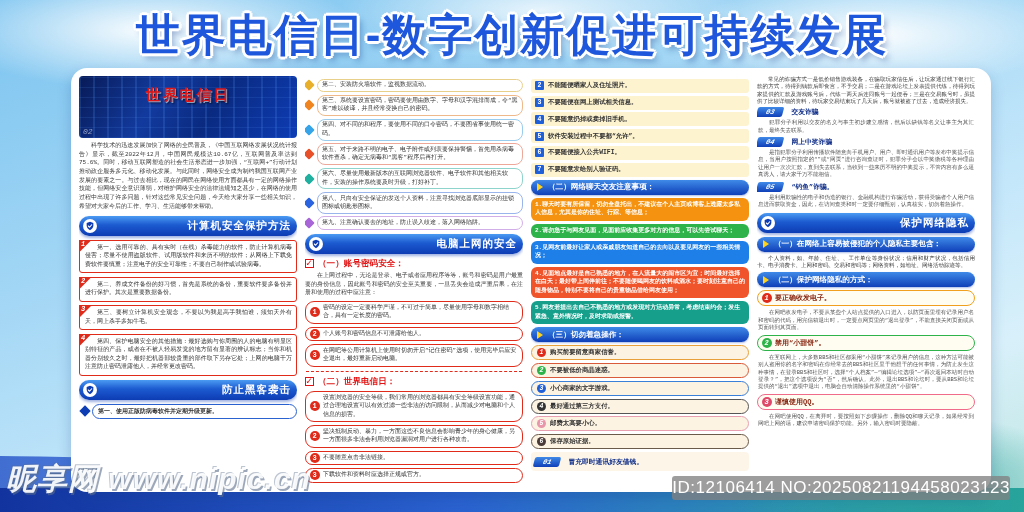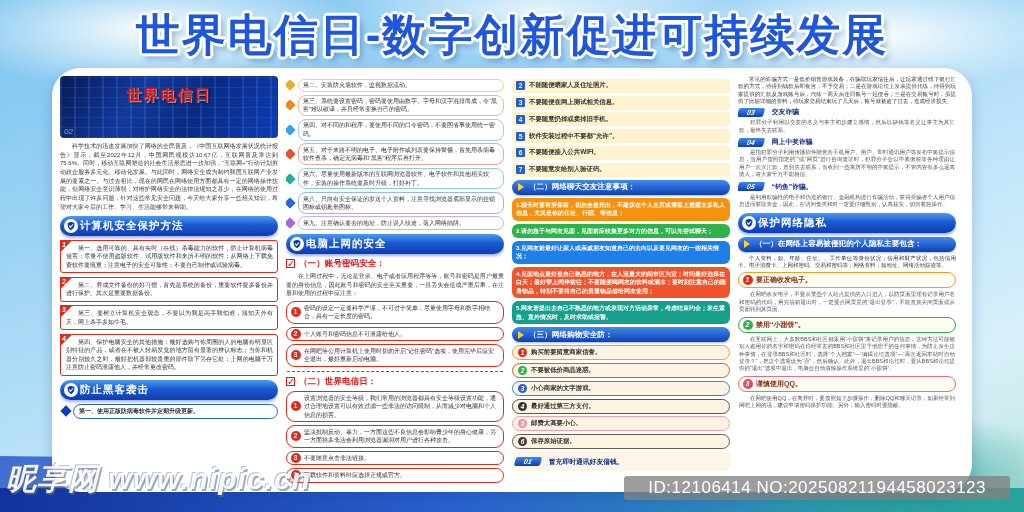--- a/index.html
+++ b/index.html
@@ -21,43 +21,43 @@
     background:radial-gradient(closest-side,rgba(42,164,154,.8),rgba(42,164,154,0)); }
 
   .main-title {
     position:absolute; left:0; top:6px; width:100%; text-align:center;
     font-size:44px; font-weight:900; letter-spacing:2px; color:#1e56dc;
     text-shadow:-2px -2px 0 #fff,2px -2px 0 #fff,-2px 2px 0 #fff,2px 2px 0 #fff,
                  0 -3px 0 #fff,0 3px 0 #fff,-3px 0 0 #fff,3px 0 0 #fff,4px 5px 6px rgba(20,60,140,.45);
   }
 
   .panel {
-    position:absolute; left:52px; top:68px; width:920px; height:424px;
-    background:#fff; border-radius:28px; box-shadow:0 6px 14px rgba(20,60,140,.25);
-    padding:8px; display:flex; gap:8px;
+    position:absolute; left:71px; top:68px; width:920px; height:424px;
+    background:#fff; border-radius:16px; box-shadow:0 6px 14px rgba(20,60,140,.25);
+    padding:8px; display:flex; gap:8px;font-family:Liberation Mono, monospace;
   }
   .col { width:218px; flex:none; overflow:hidden; }
 
   .hero {
     position:relative; height:62px; border-radius:4px; overflow:hidden; margin-bottom:4px;
     background:linear-gradient(120deg,#081a56 0%,#123a9e 35%,#0a2a80 60%,#0d3cb4 100%);
   }
   .hero:before { content:""; position:absolute; inset:0;
     background:repeating-linear-gradient(90deg,rgba(90,160,255,.18) 0 2px,transparent 2px 14px),
                repeating-linear-gradient(0deg,rgba(90,160,255,.12) 0 1px,transparent 1px 10px); }
   .hero-t1,.hero-t2 { position:relative; text-align:center; font-weight:900; color:#e01616;
     text-shadow:1px 1px 0 rgba(255,255,255,.55),2px 2px 2px rgba(0,0,0,.6); }
   .hero-t1 { font-size:15px; margin-top:10px; letter-spacing:2px; }
   .hero-t2 { font-size:13px; margin-top:2px; }
   .hero-badge { position:absolute; left:4px; bottom:2px; font-size:8px; color:rgba(255,255,255,.55); font-style:italic; }
 
   .p { font-size:6px; line-height:1.45; color:#3a3a3a; text-align:justify; text-indent:2em; }
   .intro { margin-bottom:4px; }
 
-  .pill-header { position:relative; margin:4px 0; padding:3px 6px 3px 20px; text-align:left;
+  .pill-header { position:relative; margin:4px 0; padding:3px 6px 3px 20px; text-align:right;
     background:linear-gradient(180deg,#4a9af2 0%,#1c5ad0 45%,#0d3cb4 100%);
     border-radius:10px; color:#fff; font-weight:bold; font-size:10.5px; letter-spacing:1px;
     box-shadow:0 2px 3px rgba(13,60,180,.4); }
   .shield-ic { position:absolute; left:4px; top:50%; transform:translateY(-50%);
     width:14px; height:14px; background:#fff; border-radius:50%; display:flex; align-items:center; justify-content:center; }
   .shield-ic svg { width:10px; height:10px; }
 
   .sub-pill { position:relative; margin:3px 0; padding:2.5px 6px 2.5px 17px;
     background:linear-gradient(180deg,#3f8ae8 0%,#0f3fb8 100%); border-radius:9px;
     color:#fff; font-weight:bold; font-size:7.6px; box-shadow:0 1px 2px rgba(13,60,180,.35); }
@@ -135,21 +135,21 @@
     width:10px; height:10px; border-radius:50%; color:#fff; font-size:7px; font-style:italic;
     font-weight:bold; text-align:center; line-height:10px; }
   .pv0{border-color:#f0a01e}.pv0 .priv-circle{background:#e02a1a}
   .pv1{border-color:#2eb34a}.pv1 .priv-circle{background:#2eb34a}
   .pv2{border-color:#f06a8a}.pv2 .priv-circle{background:#e0486a}
 
   .watermark { position:absolute; left:6px; bottom:12px; font-size:30px; font-weight:900; font-style:italic;
     color:rgba(255,255,255,.92); letter-spacing:1px;
     text-shadow:1.5px 1.5px 0 rgba(90,110,140,.6),-1px -1px 0 rgba(90,110,140,.4); z-index:5; }
   .id-bar { position:absolute; right:14px; bottom:12px; background:rgba(130,130,130,.78);
-    color:#fff; font-size:17px; padding:2px 24px; border-radius:3px; z-index:5; letter-spacing:.5px; }
+    color:#fff; font-size:17px; padding:2px 0; border-radius:3px; z-index:5; letter-spacing:.5px; }
 </style>
 </head>
 <body>
 
 <div class="cloud cloud1"></div>
 <div class="cloud cloud2"></div>
 <div class="cloud cloud3"></div>
 <div class="bottom-wave"></div>
 <div class="bottom-band"></div>
 <div class="teal-corner"></div>
@@ -309,21 +309,21 @@
       <span>（二）网络聊天交友注意事项：</span>
     </div>
     <div class="chat-block cc0">1.聊天时要有所保留，切勿全盘托出，不建议在个人主页或博客上透露太多私人信息，尤其是你的住址、行踪、等信息；</div>
     <div class="chat-block cc1">2.请勿急于与网友见面，见面前应收集更多对方的信息，可以先尝试聊天；</div>
     <div class="chat-block cc2">3.见网友前最好让家人或亲戚朋友知道自己的去向以及要见网友的一些相关情况；</div>
     <div class="chat-block cc3">4.见面地点最好是自己熟悉的地方，在人流量大的闹市区为宜；时间最好选择在白天；最好带上同伴前往；不要随便喝网友的饮料或酒水；要时刻注意自己的随身物品，特别不要将自己的贵重物品借给网友使用；</div>
     <div class="chat-block cc4">5.网友若提出去自己不熟悉的地方或发现对方活动异常，考虑结束约会；发生紧急、意外情况时，及时求助或报警。</div>
 
     <div class="sub-pill">
       <span class="tri"></span>
-      <span>（三）网络购物安全防：</span>
+      <span>（三）切勿着急操作：</span>
     </div>
     <div class="shop-row sc0">
         <span class="shop-circle">1</span>
         <span>购买前要留意商家信誉。</span>
       </div>
     <div class="shop-row sc1">
         <span class="shop-circle">2</span>
         <span>不要被低价商品迷惑。</span>
       </div>
     <div class="shop-row sc2">
@@ -382,20 +382,24 @@
         </span>
       <span>保护网络隐私</span>
     </div>
 
     <div class="sub-pill">
       <span class="tri"></span>
       <span>（一）在网络上容易被侵犯的个人隐私主要包含：</span>
     </div>
     <p class="p">个人资料，如、年龄、住址、、工作单位等身份状况；信用和财产状况，包括信用卡、电子消费卡、上网和密码、交易和密码等；网络资料，如地址、网络活动踪迹等。</p>
 
+    <div class="sub-pill">
+      <span class="tri"></span>
+      <span>（二）保护网络隐私的方式：</span>
+    </div>
 
     <div class="priv-box pv0">
       <span class="priv-circle">1</span>
       <span>要正确收发电子。</span>
     </div>
     <p class="fraud-body">在网吧收发电子，不要从某些个人站点提供的入口进入，以防页面里埋有记录用户名和密码的代码，用完信箱退出时，一定要点网页里的“退出登录”，不能直接关闭页面或从页面转到其页面。</p>
 
     <div class="priv-box pv1">
       <span class="priv-circle">2</span>
       <span>禁用“小甜饼”。</span>

